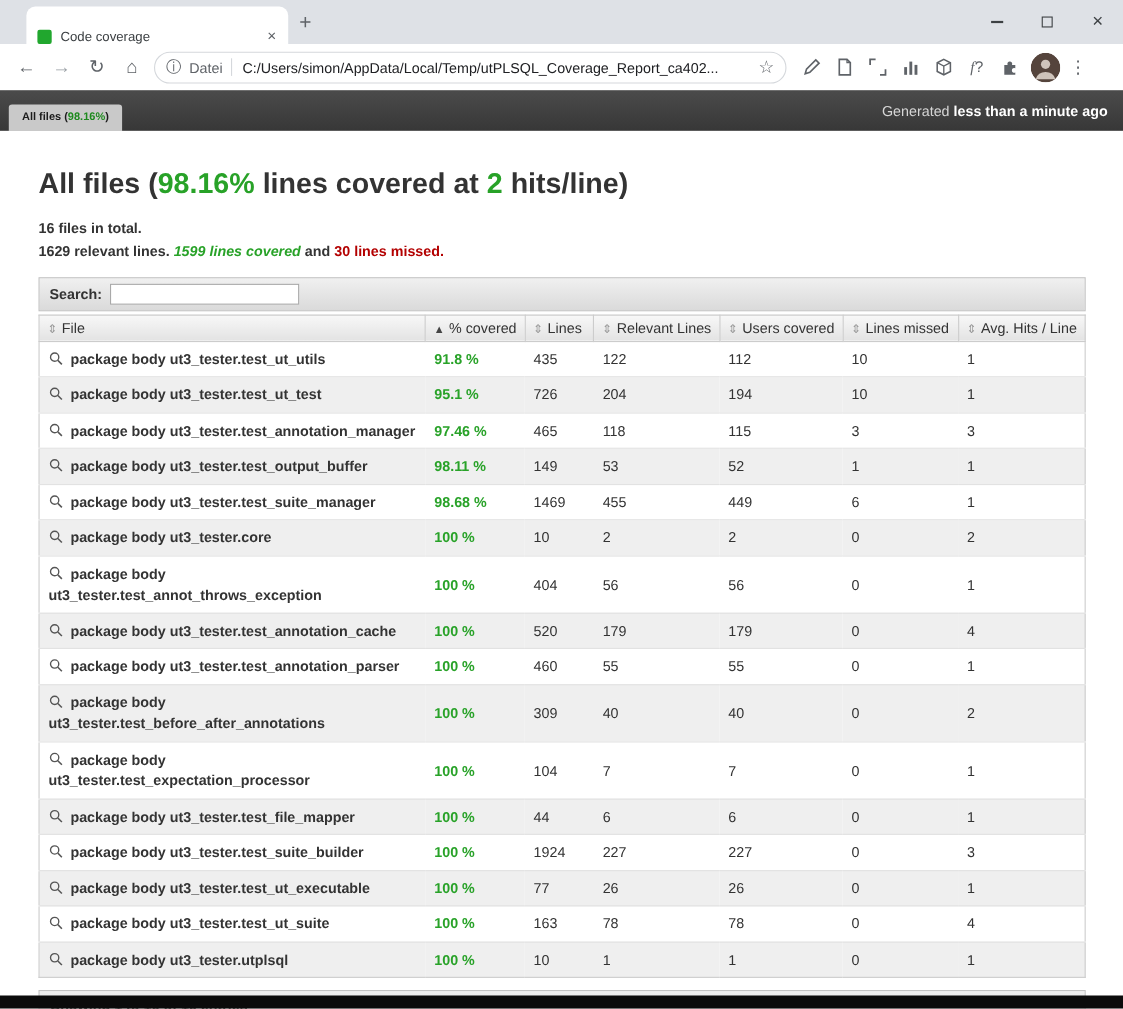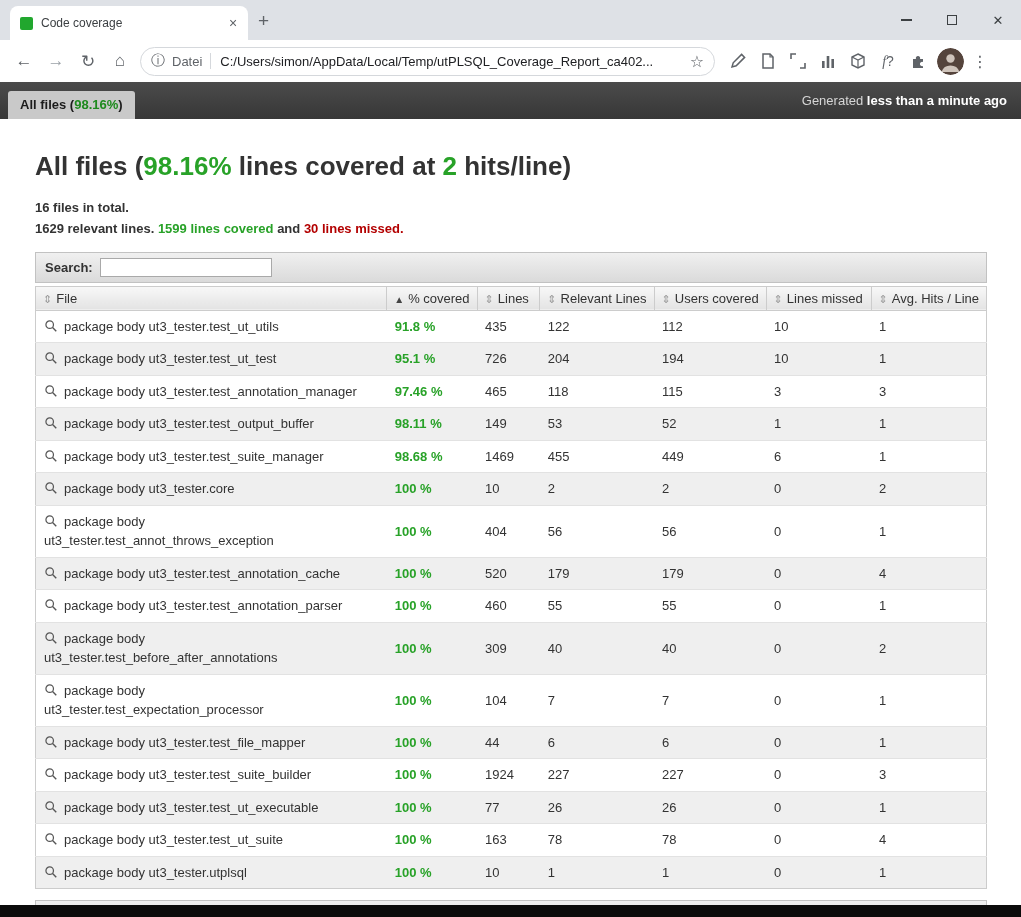--- a/index.html
+++ b/index.html
@@ -13,21 +13,21 @@
   body{
     width:1021px;height:917px;position:relative;overflow:hidden;
     font-family:"Liberation Sans","DejaVu Sans",sans-serif;
     background:#fff;
   }
 
   
   .tabstrip{height:40px;background:#dee1e6;display:flex;align-items:flex-end;position:relative;}
   .tab{
     width:238px;height:34px;background:#fff;border-radius:8px 8px 0 0;
-    margin-left:10px;display:flex;align-items:center;padding:0 6px 0 10px;
+    margin-left:24px;display:flex;align-items:flex-end;padding:0 6px 0 10px;
   }
   .favicon{width:13px;height:13px;background:var(--favicon-green);border-radius:2px;margin-right:8px;flex:none;}
   .tab-title{font-size:12px;color:#3c4043;flex:1;white-space:nowrap;overflow:hidden;}
   .tab-close{color:#5f6368;font-size:14px;width:18px;text-align:center;cursor:pointer;}
   .newtab{align-self:center;font-size:19px;color:#5f6368;margin-left:10px;cursor:pointer;line-height:1;}
   .win-controls{position:absolute;right:0;top:0;height:40px;display:flex;align-items:center;}
   .win-btn{width:46px;height:40px;display:flex;align-items:center;justify-content:center;color:#202124;cursor:pointer;}
   .min-glyph{display:block;width:11px;height:2px;background:#3c4043;}
   .max-glyph{display:block;width:10px;height:10px;border:1.5px solid #3c4043;}
   .close-glyph{font-size:13px;color:#3c4043;}
@@ -51,33 +51,33 @@
   .ext-fn i{font-family:"Liberation Serif",serif;}
   .avatar{width:27px;height:27px;border-radius:50%;overflow:hidden;flex:none;margin:0 4px;cursor:pointer;}
   .menu-icon{width:24px;text-align:center;font-size:16px;color:var(--chrome-icon);cursor:pointer;}
 
   
   .page-header{
     height:37px;background:linear-gradient(#4b4b4b,#373737);
     display:flex;align-items:flex-end;justify-content:space-between;padding:0 14px 0 8px;
   }
   .header-tab{
-    background:#c9c9c9;color:#1c1c1c;font-size:13px;font-weight:bold;
+    background:#c9c9c9;color:#1c1c1c;font-size:10px;font-weight:bold;
     padding:6px 12px 7px;border-radius:3px 3px 0 0;cursor:pointer;white-space:nowrap;
   }
   .header-tab .green{color:#1e8a1e;}
   .generated{color:#d6d6d6;font-size:13px;align-self:center;white-space:nowrap;}
   .generated b{color:#fff;}
 
   
   .content{padding:10px 34px 0 35px;background:#fff;}
   h1{font-size:26px;font-weight:700;color:#333;margin:22px 0 16px;}
   h1 .green{color:var(--green);}
   .stats{font-size:13px;color:#333;font-weight:bold;line-height:1.6;}
-  .green-t{color:var(--green);}
+  .green-t{color:var(--green);font-style:italic;}
   .red-t{color:var(--red);}
 
   .searchbar{
     margin-top:12px;border:1px solid #c2c2c2;background:linear-gradient(#f0f0f0,#dadada);
     padding:5px 9px;display:flex;align-items:center;margin-bottom:3px;
   }
   .searchbar label{font-size:13px;font-weight:bold;color:#333;margin-right:7px;}
   .searchbar input{
     width:172px;height:19px;border:1px solid #a9a9a9;font-size:12px;padding:1px 4px;
     font-family:inherit;background:#fff;
@@ -85,21 +85,21 @@
 
   table.cov{width:100%;border-collapse:collapse;font-size:13px;color:#333;border:1px solid #ccc;}
   table.cov th{
     border:1px solid #ccc;background:linear-gradient(#f8f8f8,#e3e3e3);
     font-weight:normal;text-align:left;padding:4px 7px;white-space:nowrap;cursor:pointer;
   }
   .sort{color:#999;font-size:11px;margin-right:4px;}
   .sort.asc{color:#444;font-size:10px;}
   table.cov td{padding:6px 8px;border-top:1px solid #e2e2e2;vertical-align:middle;}
   table.cov tbody tr:nth-child(even){background:#efefef;}
-  td.c-file{font-weight:normal;line-height:1.5;padding-left:10px;cursor:pointer;}
+  td.c-file{font-weight:bold;line-height:1.5;padding-left:10px;cursor:pointer;}
   td.c-file svg{vertical-align:-2px;margin-right:6px;}
   td.c-pct{font-weight:bold;color:var(--green);}
 
   .showing{
     margin-top:11px;border:1px solid #c2c2c2;background:linear-gradient(#f0f0f0,#dadada);
     padding:5px 10px;font-size:13px;font-weight:bold;color:#333;
   }
 
   .bottom-bar{position:absolute;left:0;right:0;bottom:0;height:12px;background:#0b0b0b;}
 </style>

